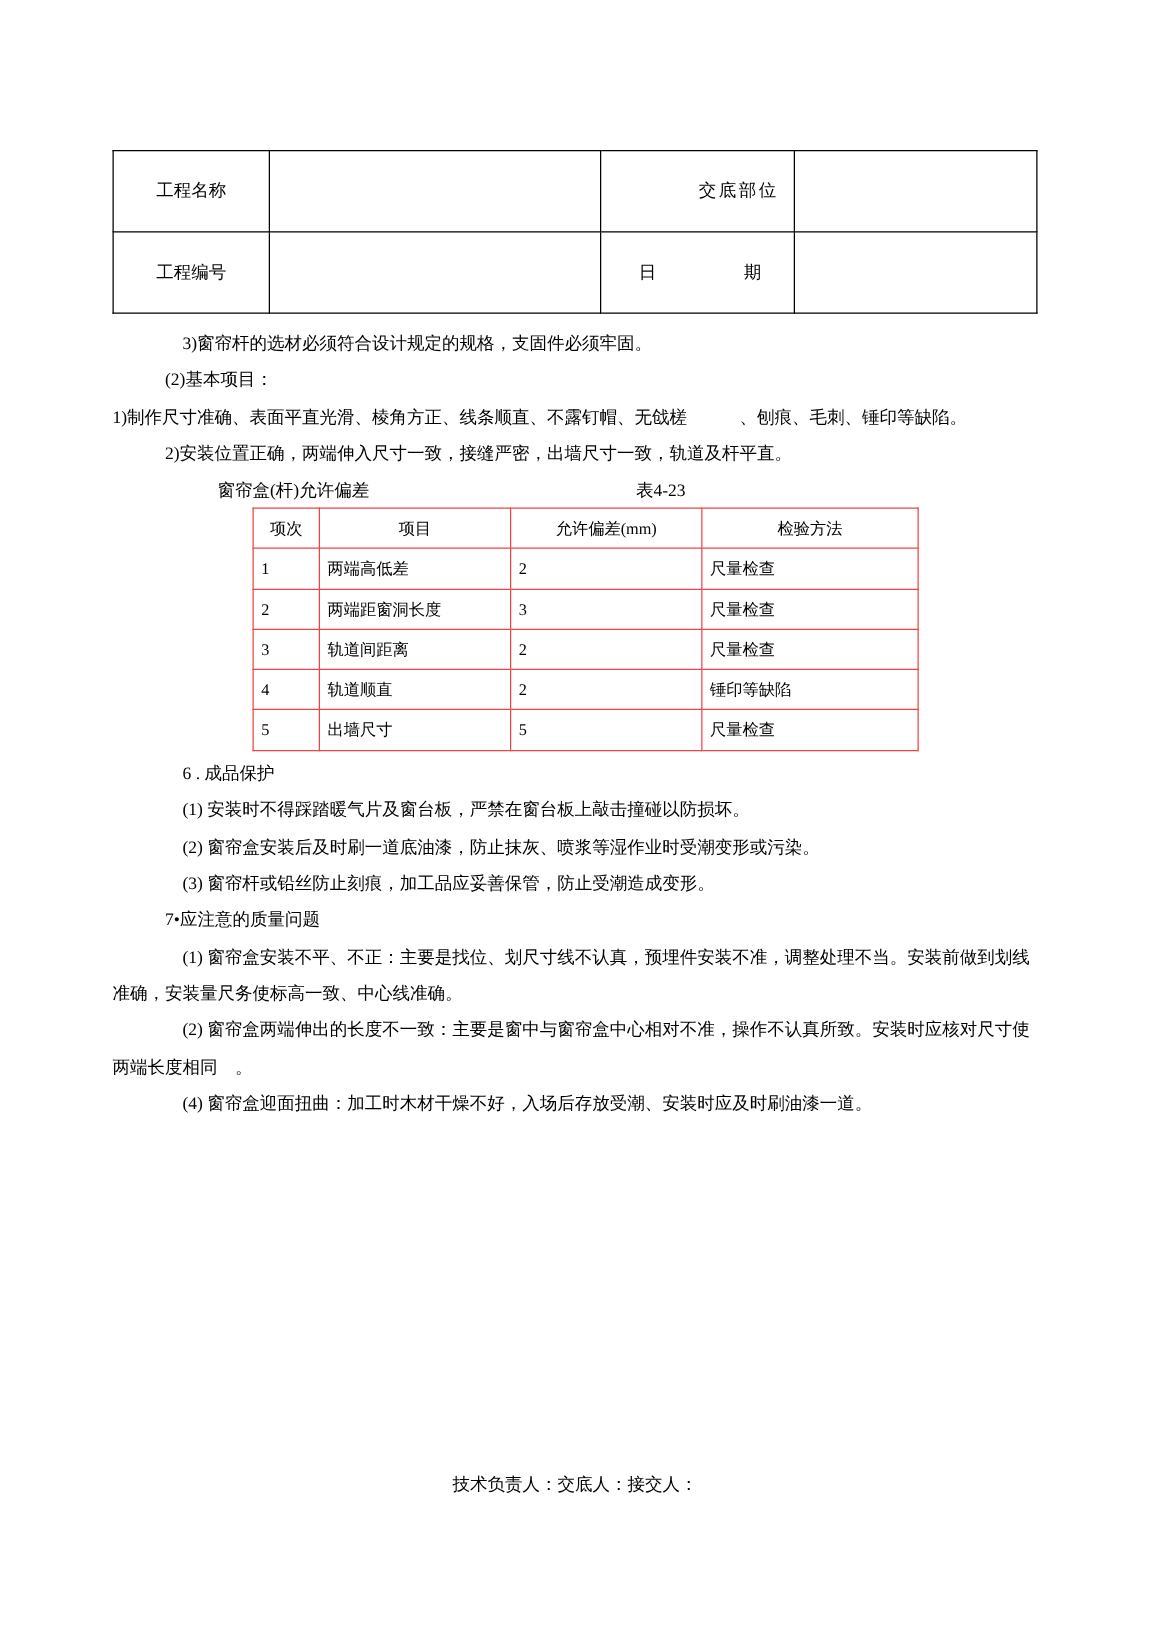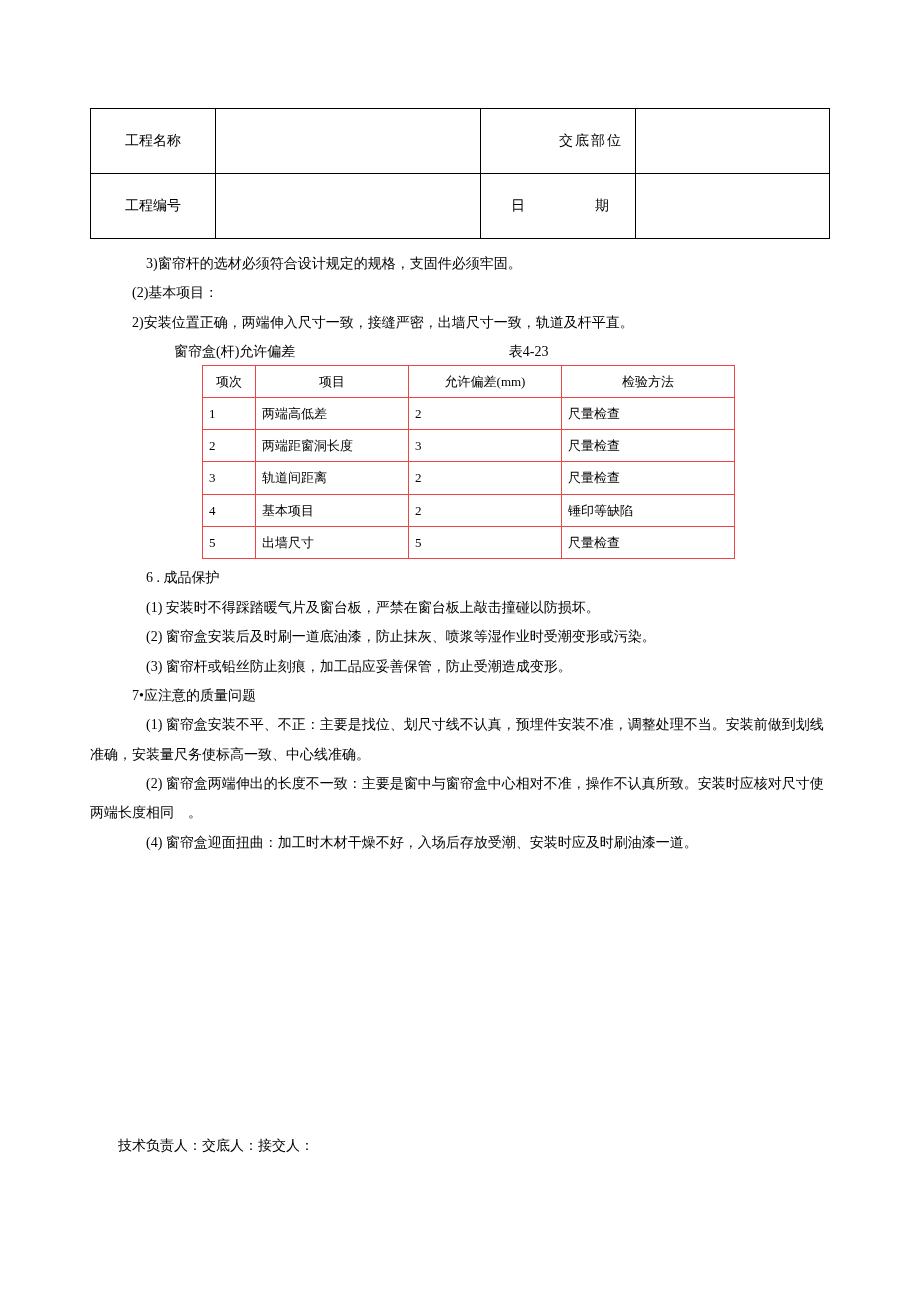--- a/index.html
+++ b/index.html
@@ -5,21 +5,21 @@
   body {
     margin: 0;
     padding: 0;
     font-family: "SimSun", "宋体", serif;
     font-size: 14px;
     color: #000;
     background: #fff;
   }
   .page {
     width: 830px;
-    margin: 0 auto;
+    margin: 12px auto;
     padding: 108px 45px 40px 45px;
     box-sizing: border-box;
   }
   .header-table {
     width: 100%;
     border-collapse: collapse;
     margin-bottom: 10px;
   }
   .header-table td {
     border: 1px solid #000;
@@ -66,21 +66,21 @@
   }
   .tol-table th { font-weight: normal; }
   .c0 { width: 40px; }
   .c1 { width: 140px; }
   .c2 { width: 140px; }
   .c3 { width: 160px; }
   .note-line p { margin: 0; }
   .footer {
     margin-top: 280px;
     display: flex;
-    justify-content: flex-start;
+    justify-content: center;
     padding: 0 2em;
   }
 </style>
 </head>
 <body>
 
 <div class="page">
 
   <table class="header-table">
     <tbody>
@@ -95,20 +95,21 @@
       <td class="ht-blank1"></td>
       <td class="ht-mid date-label">日　　期</td>
       <td></td>
     </tr>
   </tbody>
     </table>
 
   <div class="body-text">
     <p class="indent-2">3)窗帘杆的选材必须符合设计规定的规格，支固件必须牢固。</p>
     <p class="indent-1">(2)基本项目：</p>
+    <p class="indent-0">1)制作尺寸准确、表面平直光滑、棱角方正、线条顺直、不露钉帽、无戗槎　　　、刨痕、毛刺、锤印等缺陷。</p>
     <p class="indent-1">2)安装位置正确，两端伸入尺寸一致，接缝严密，出墙尺寸一致，轨道及杆平直。</p>
 
     <div class="tol-title">
       <span class="tol-label">窗帘盒(杆)允许偏差</span>
       <span class="tol-num">表4-23</span>
     </div>
 
     <table class="tol-table">
       <tbody>
           <tr>
@@ -130,21 +131,21 @@
         <td>尺量检查</td>
       </tr>
       <tr>
         <td>3</td>
         <td>轨道间距离</td>
         <td>2</td>
         <td>尺量检查</td>
       </tr>
       <tr>
         <td>4</td>
-        <td>基本项目</td>
+        <td>轨道顺直</td>
         <td>2</td>
         <td>锤印等缺陷</td>
       </tr>
       <tr>
         <td>5</td>
         <td>出墙尺寸</td>
         <td>5</td>
         <td>尺量检查</td>
       </tr>
     </tbody>

